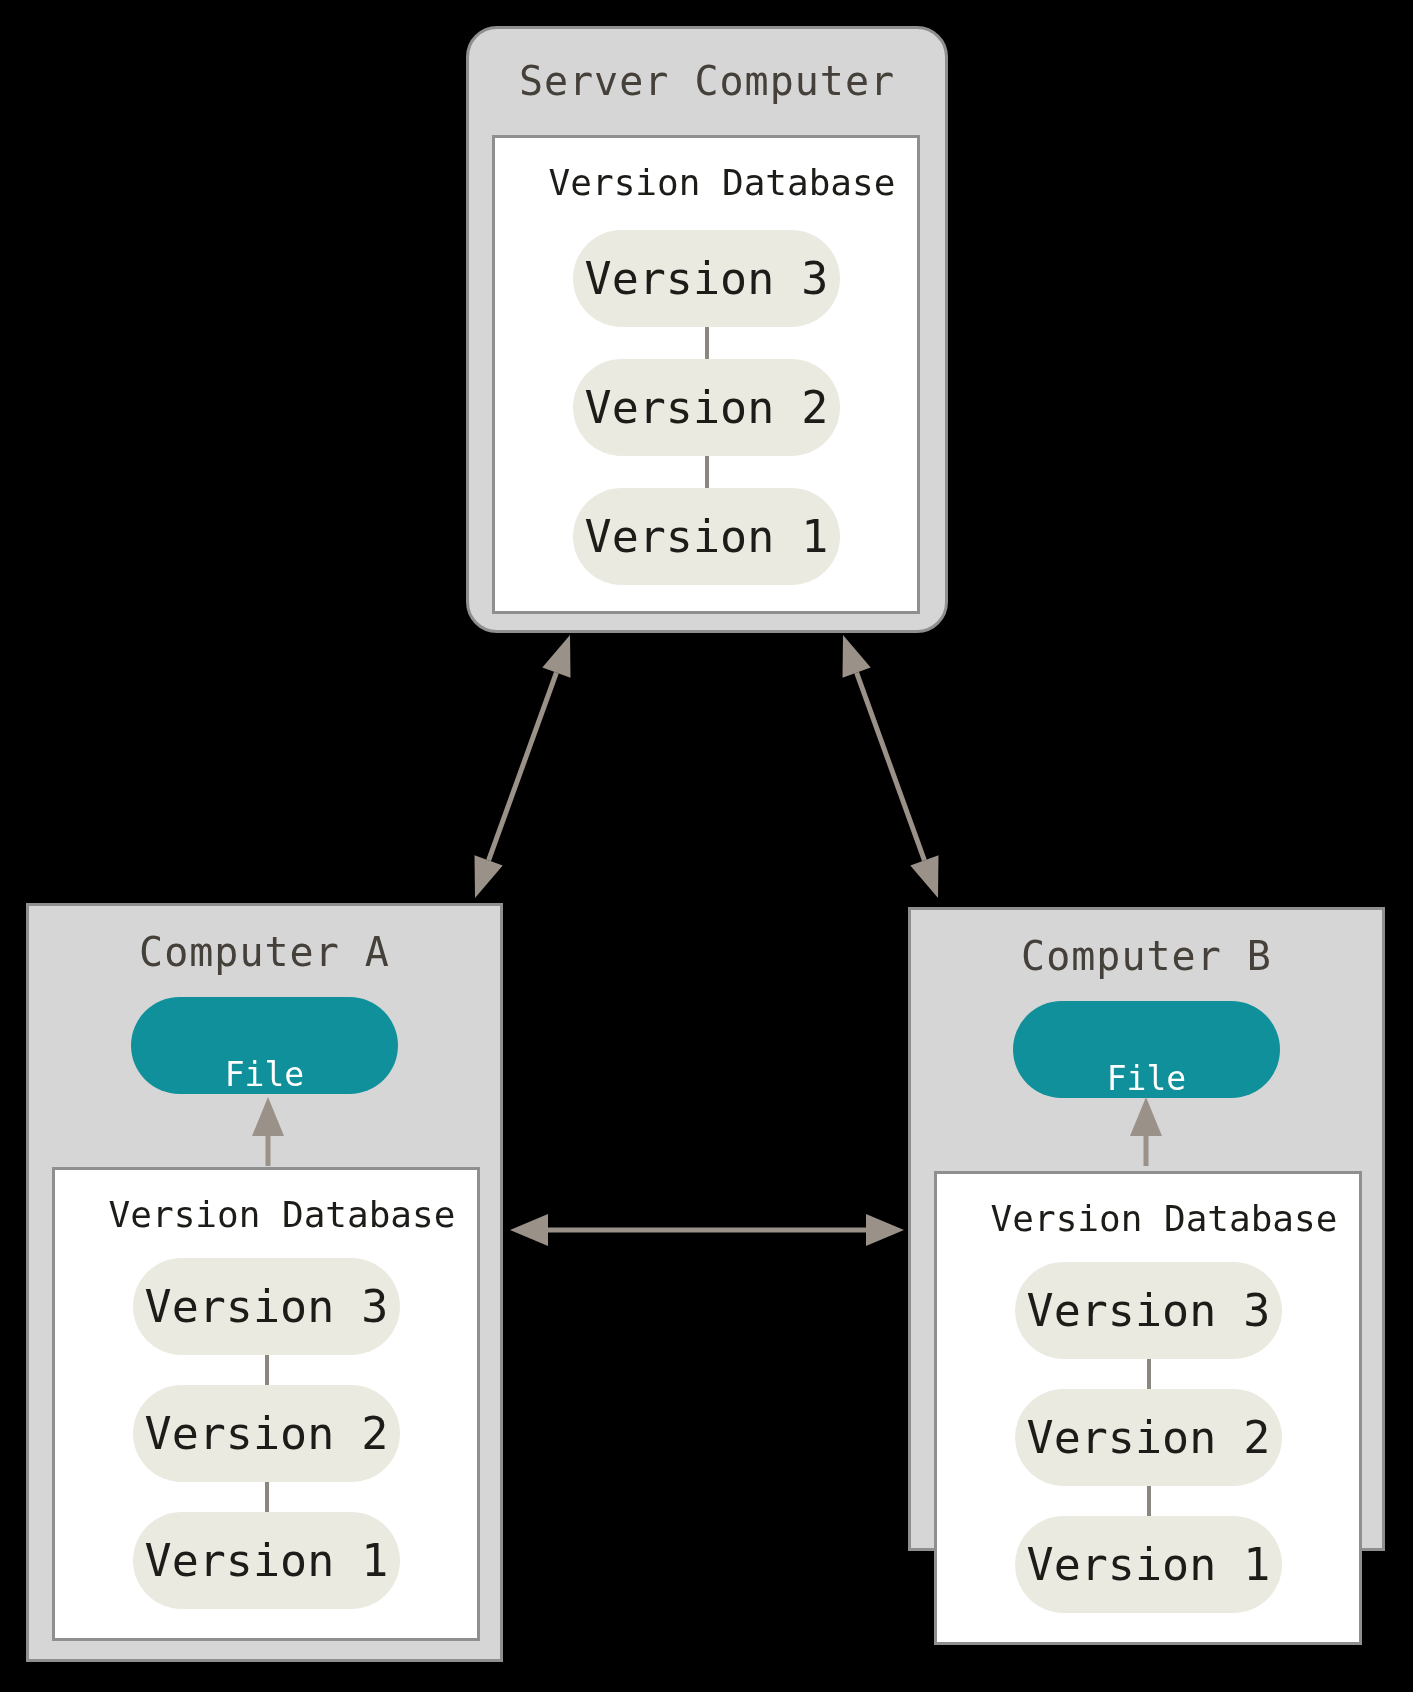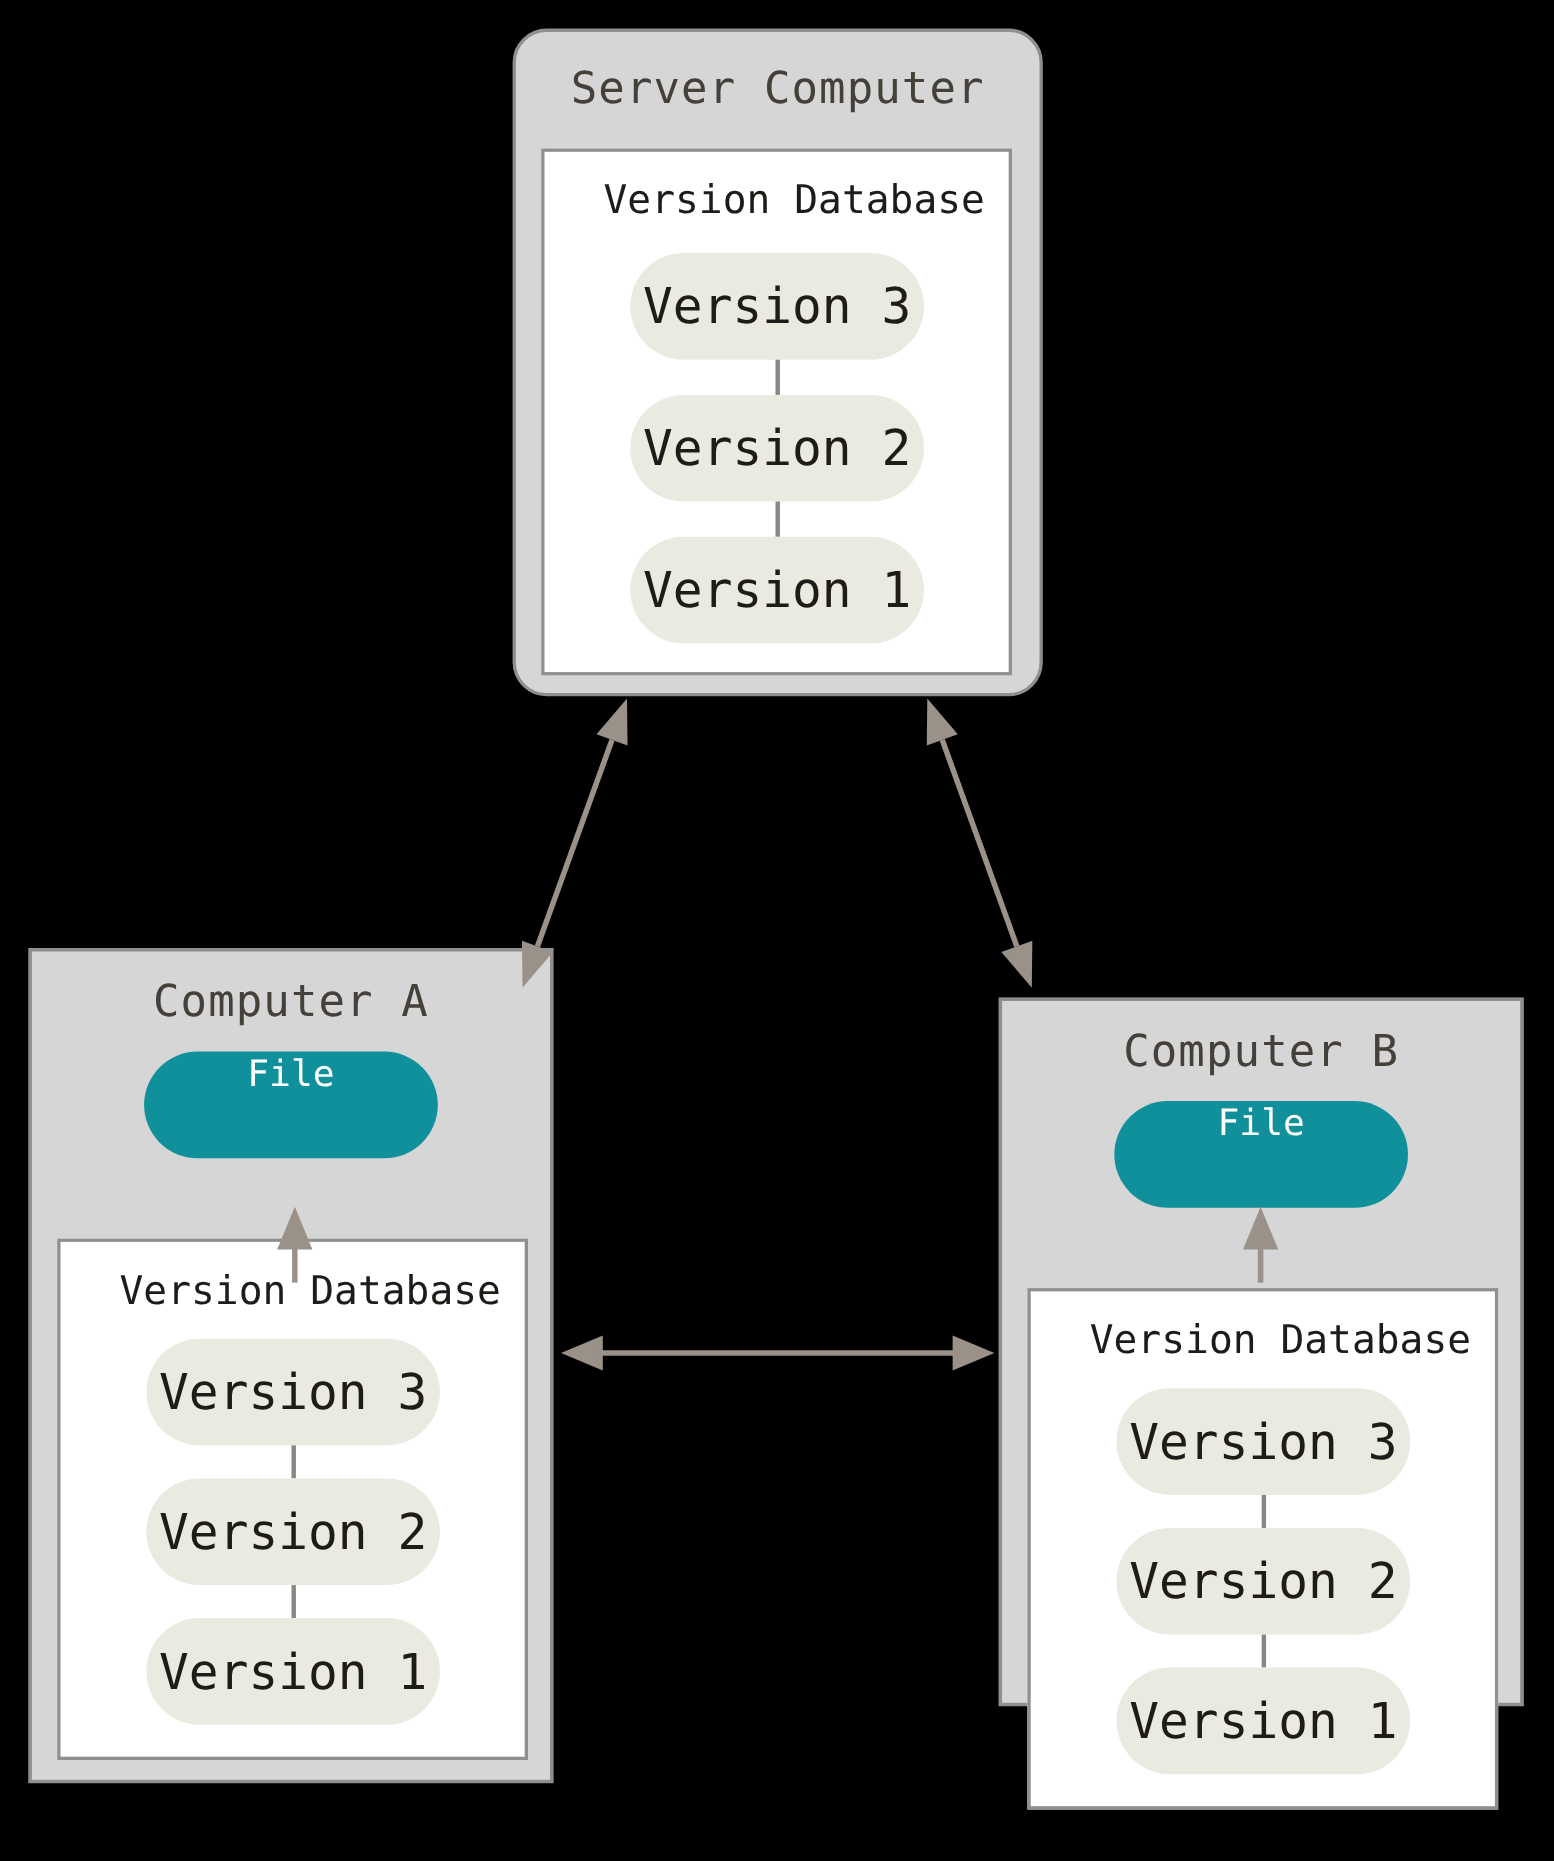--- a/index.html
+++ b/index.html
@@ -8,21 +8,21 @@
     background:var(--c-canvas-bg,#000);
     font-family:"DejaVu Sans Mono","Liberation Mono",monospace;
     overflow:hidden;
   }
   .box{
     position:absolute;box-sizing:border-box;
     background:var(--c-box-fill,#d6d6d6);
     border:3px solid var(--c-box-border,#8f8f8f);
   }
   .server-box{left:466px;top:26px;width:482px;height:607px;border-radius:31px;}
-  .computer-a-box{left:26px;top:862px;width:477px;height:759px;}
+  .computer-a-box{left:26px;top:903px;width:477px;height:759px;}
   .computer-b-box{left:908px;top:907px;width:477px;height:644px;padding-left:28px;}
   .box-title{
     position:absolute;left:0;right:0;top:0;
     display:flex;align-items:center;justify-content:center;
     font-size:40px;letter-spacing:1px;color:var(--c-title-text,#45403a);
     white-space:pre;
   }
   .server-box .box-title{height:104px;}
   .computer-a-box .box-title,.computer-b-box .box-title{height:92px;}
   .inner-box{
@@ -52,21 +52,21 @@
     position:absolute;left:210px;width:4px;
     background:var(--c-connector,#8a8680);
   }
   .server-box .sc0{top:189px;height:32px}
   .server-box .sc1{top:318px;height:32px}
   .computer-a-box .cc0,.computer-b-box .cc0{top:185px;height:30px}
   .computer-a-box .cc1,.computer-b-box .cc1{top:312px;height:30px}
   .file-pill{
     position:absolute;left:102px;top:91px;width:267px;height:97px;border-radius:49px;
     background:var(--c-file-fill,#10909a);
-    display:flex;align-items:flex-start;justify-content:center;
+    display:flex;align-items:flex-end;justify-content:center;
     font-size:33px;color:var(--c-file-text,#fff);white-space:pre;
   }
   .arrow-layer{
     position:absolute;left:0;top:0;width:1413px;height:1692px;
     pointer-events:none;
   }
   .arrow-line{stroke:var(--c-arrow,#9a9189);stroke-width:5;fill:none;}
   .arrow-head{fill:var(--c-arrow,#9a9189);stroke:none;}
 </style>
 </head>

